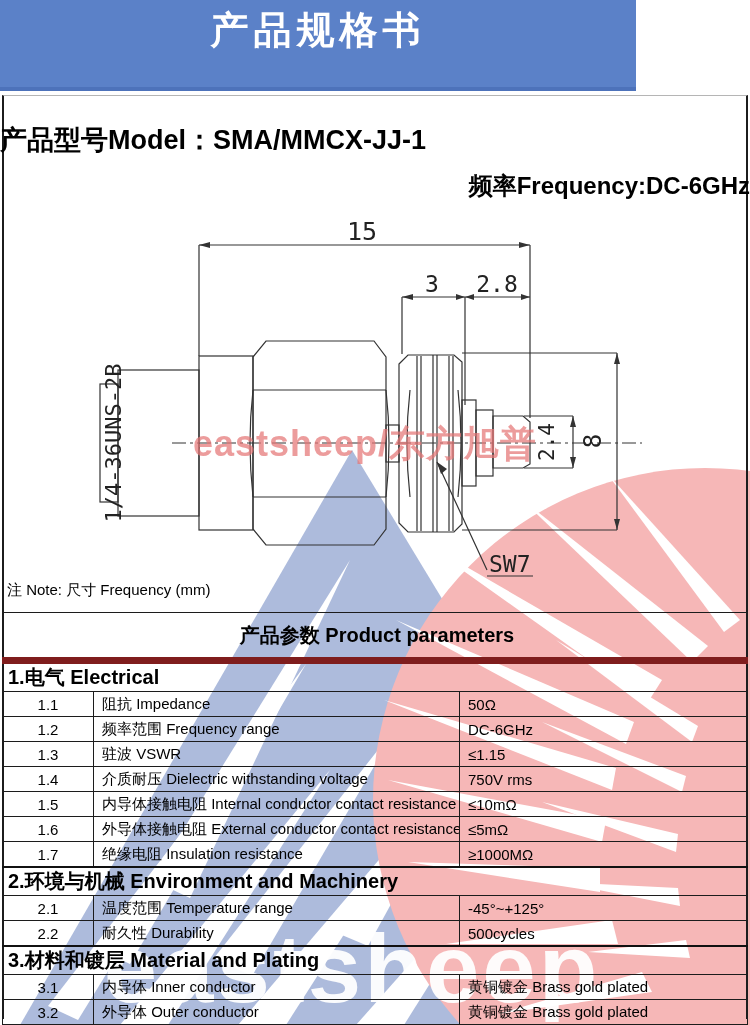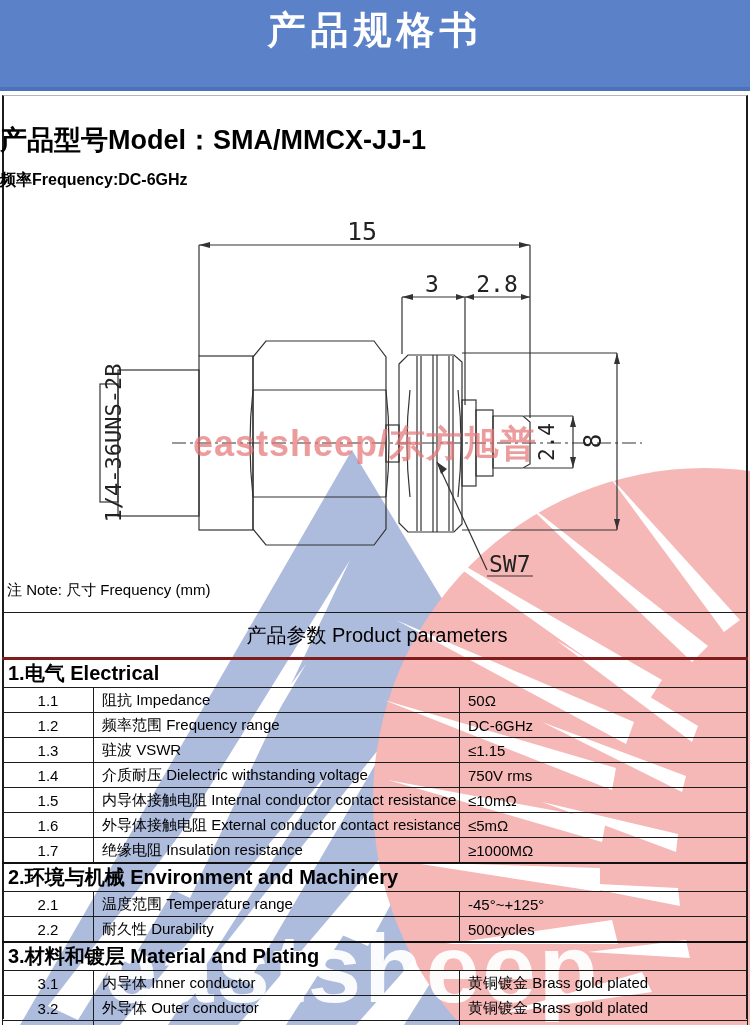--- a/index.html
+++ b/index.html
@@ -2,43 +2,43 @@
 <html><head>
 <meta charset="utf-8">
 <style>
   html,body{margin:0;padding:0;}
   body{
     width:750px;height:1025px;position:relative;overflow:hidden;
     background:#ffffff;font-family:"Liberation Sans","DejaVu Sans",sans-serif;color:#000;
   }
   
   .banner{
-    position:absolute;left:0;top:0;width:750px;height:87px;
+    position:absolute;left:0;top:0;width:636px;height:87px;
     background:#5b81c8;border-bottom:4px solid #4d72ba;
     text-align:center;z-index:5;
   }
   .banner-title{
     margin:0;padding-top:9px;color:#fff;font-size:38px;font-weight:bold;letter-spacing:5px;line-height:1.15;
   }
   .banner-sub{
     margin:0;color:#fff;font-size:16px;letter-spacing:2px;font-weight:bold;
   }
   
   .frame{
     position:absolute;left:2px;top:95px;width:742px;height:923px;
     border-left:2px solid #1c1c1c;border-right:2px solid #1c1c1c;border-top:1px solid #b5b5b5;
     z-index:1;
   }
   .model-title{
     position:absolute;left:0;top:122px;width:750px;text-align:left;
     font-size:27px;font-weight:bold;z-index:2;
   }
   .freq-title{
-    position:absolute;left:0;top:170px;width:750px;text-align:left;
-    font-size:16px;font-weight:bold;z-index:2;
+    position:absolute;left:0;top:170px;width:750px;text-align:right;
+    font-size:24px;font-weight:bold;z-index:2;
   }
   .note-line{
     position:absolute;left:7px;top:581px;font-size:15px;z-index:2;
   }
   
   .drawing{position:absolute;left:0;top:0;z-index:2;}
   .drawing text{fill:#222;font-family:"DejaVu Sans Mono","Liberation Mono",monospace;}
   
   .logo-layer{position:absolute;left:0;top:0;z-index:0;}
   .wm-text{
@@ -50,21 +50,21 @@
   .ptable{
     position:absolute;left:2px;top:612px;width:746px;z-index:2;
     border-collapse:collapse;table-layout:fixed;background:transparent;
   }
   .ptable td{
     border:1px solid #1c1c1c;height:24px;font-size:15px;
     padding:0 4px 0 8px;background:transparent;overflow:hidden;white-space:nowrap;
   }
   .ptable td.c1{text-align:center;padding:0;}
   .ptable tr.title-row td{
-    height:44px;font-size:20px;font-weight:normal;text-align:center;border-bottom:3px solid #7f1d1d;
+    height:44px;font-size:20px;font-weight:bold;text-align:center;border-bottom:7px solid #7f1d1d;
   }
   .ptable tr.section-row td{
     font-weight:bold;font-size:20px;padding-left:5px;border-top:2px solid #111;
   }
 </style>
 </head>
 <body>
 
 <svg class="logo-layer" width="750" height="1025" viewBox="0 0 750 1025">
 

